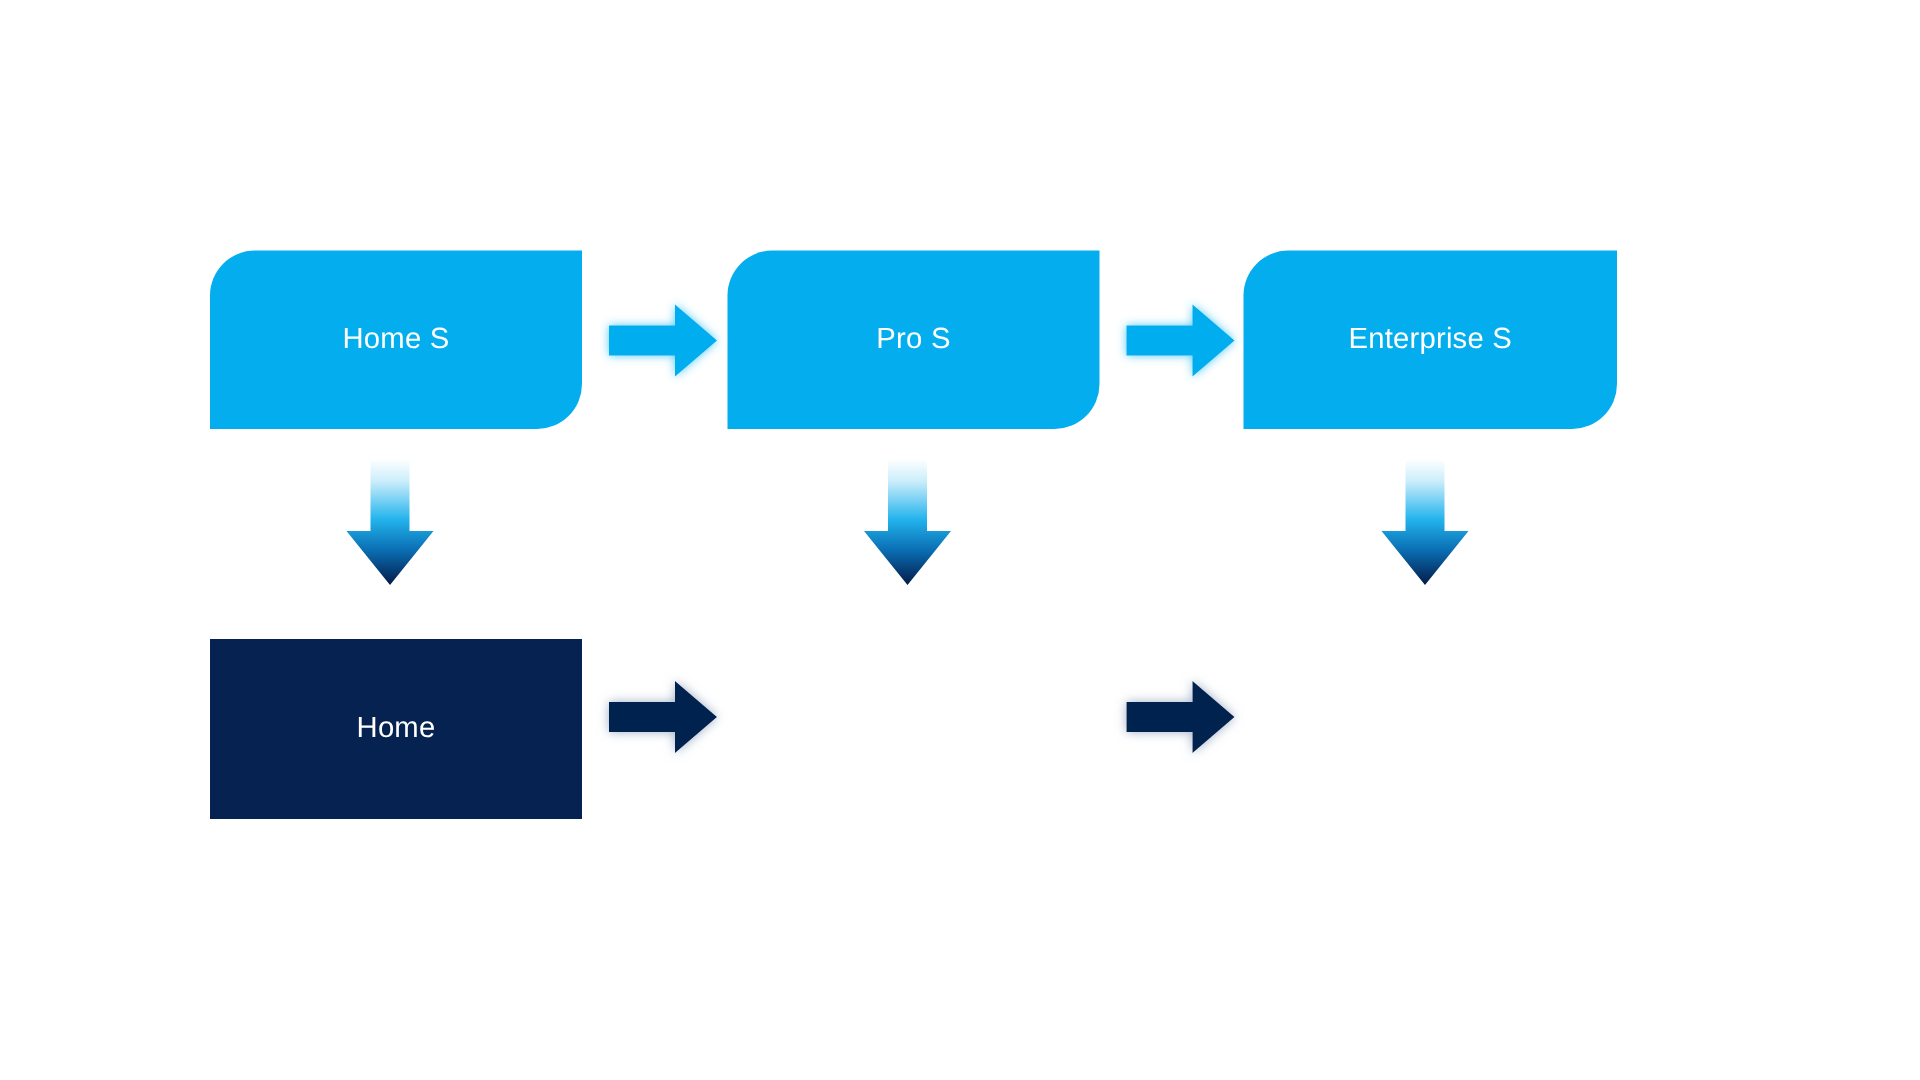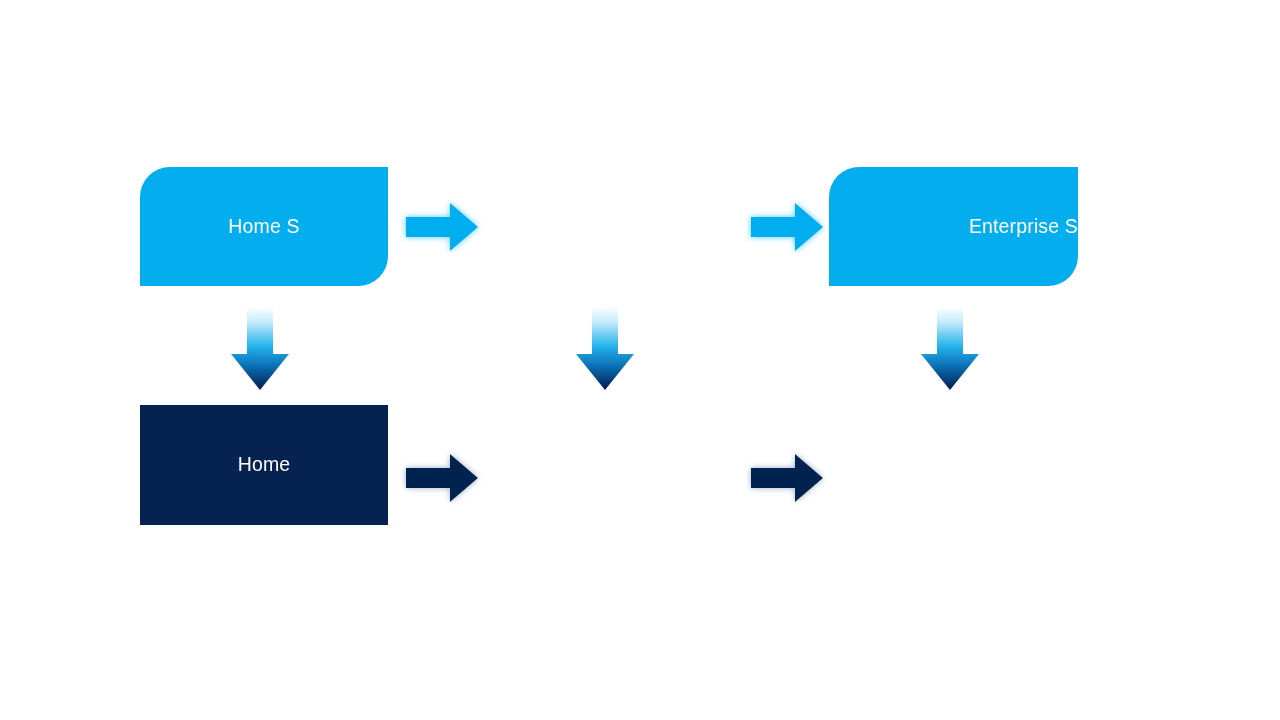--- a/index.html
+++ b/index.html
@@ -44,25 +44,25 @@
     border-radius: 30px 0 30px 0;   
   }
 
   .node.tier {
     background: #052250;
     border-radius: 0;
   }
 
   
   .row-top    { top: 167px; height: 119px; }
-  .row-bottom { top: 405px; height: 120px; }
+  .row-bottom { top: 426px; height: 120px; }
 
   .col-1 { left: 140px; width: 248px; }
   .col-2 { left: 485px; width: 248px; }
-  .col-3 { left: 829px; width: 249px; justify-content: flex-end; }
+  .col-3 { left: 829px; width: 249px; }
 
   
   .harrow {
     position: absolute;
     width: 76px;
     height: 56px;
   }
   .harrow svg { display: block; width: 100%; height: 100%; overflow: visible; }
 
   .harrow-top    { top: 199px; }
@@ -85,20 +85,23 @@
 </style>
 </head>
 <body>
 
 <div id="stage">
 
   <div class="node service row-top col-1">
     <span>Home S</span>
   </div>
 
+  <div class="node service row-top col-2">
+    <span>Pro S</span>
+  </div>
 
   <div class="node service row-top col-3">
     <span>Enterprise S</span>
   </div>
 
   <div class="harrow harrow-top harrow-a">
     <svg viewBox="0 0 76 56" xmlns="http://www.w3.org/2000/svg">
       <defs>
         <filter id="glowCyanA" x="-60%" y="-60%" width="220%" height="220%">
           <feDropShadow dx="0" dy="0" stdDeviation="3.2" flood-color="#48C8F5" flood-opacity="0.95"></feDropShadow>

